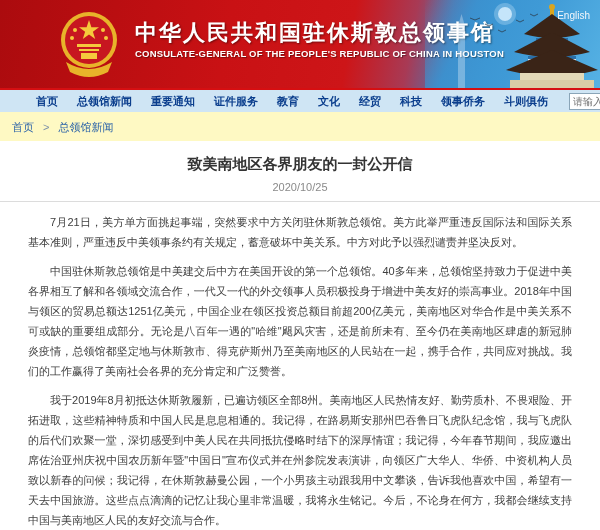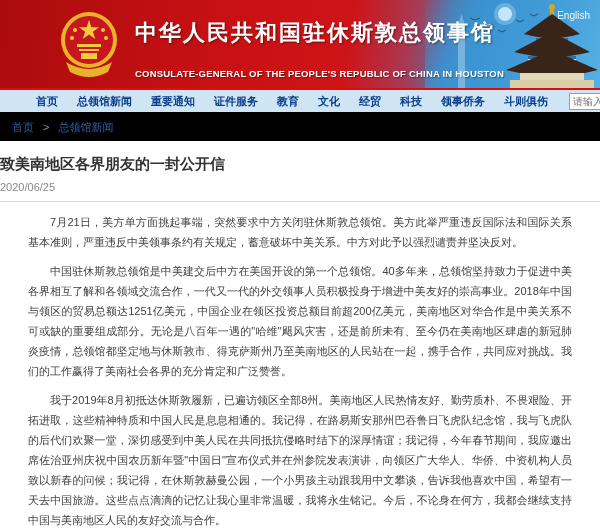--- a/index.html
+++ b/index.html
@@ -14,45 +14,45 @@
     overflow:hidden;
   }
   .banner .sky {
     position:absolute; right:0; top:0; width:175px; height:88px;
     background:linear-gradient(115deg, rgba(51,135,200,0) 0%, rgba(58,148,210,.9) 25%, #3f9ad6 55%, #56b2e4 100%);
   }
   .emblem { position:absolute; left:58px; top:6px; }
   .banner-titles { position:absolute; left:135px; top:18px; color:#fff; }
   .banner-title-cn { font-size:22px; font-weight:bold; letter-spacing:2px;
                      text-shadow:1px 1px 2px rgba(0,0,0,.45); }
-  .banner-title-en { font-size:9.5px; font-weight:bold; margin-top:20px; letter-spacing:.2px;
+  .banner-title-en { font-size:9.5px; font-weight:bold; margin-top:0; letter-spacing:.2px;
                      text-shadow:1px 1px 1px rgba(0,0,0,.4); }
   .english-link { position:absolute; right:10px; top:10px; color:#f2f6fb;
                   font-size:10px; cursor:pointer; }
   .temple { position:absolute; right:0; top:0; }
 
   
   .navbar {
     width:600px; height:24px; background:#cfe5f4;
     border-top:2px solid #d50f12;
     display:flex; align-items:center; padding-left:36px;
   }
   .nav-item { font-size:11px; font-weight:bold; color:#0b3e8d;
               margin-right:19px; cursor:pointer; white-space:nowrap; }
   .search-box { display:flex; align-items:center; margin-left:2px; }
   .search-input { width:88px; height:17px; font-size:10px; border:1px solid #8aa5b8;
                   padding:0 3px; color:#444; background:#fff; }
 
   
-  .breadcrumb { padding:8px 0 6px 12px; font-size:11px; color:#2a62a8; background:#000000; }
+  .breadcrumb { padding:8px 0 6px 12px; font-size:11px; color:#2a62a8; background:#fef9c3; }
   .breadcrumb .crumb { color:#2a62a8; cursor:pointer; }
   .breadcrumb .sep { color:#7b90a8; margin:0 6px; }
 
   
-  .article-head { padding-top:14px; }
+  .article-head { text-align:center; padding-top:14px; }
   .article-title { font-size:15px; font-weight:bold; color:#333; }
   .article-date { font-size:11px; color:#8a8a8a; margin-top:7px; }
   .divider { border-bottom:1px solid #dcdcdc; margin-top:8px; }
 
   .article-body { padding:10px 28px 0 28px; }
   .article-body p {
     font-size:11px; color:#404040; line-height:20px;
     text-indent:2em; text-align:justify; margin-bottom:9px;
   }
 </style>
@@ -124,21 +124,21 @@
 </div>
 
 <div class="breadcrumb">
   <span class="crumb">首页</span>
   <span class="sep">&gt;</span>
   <span class="crumb">总领馆新闻</span>
 </div>
 
 <div class="article-head">
   <div class="article-title">致美南地区各界朋友的一封公开信</div>
-  <div class="article-date">2020/06/25</div>
+  <div class="article-date">2020/10/25</div>
   <div class="divider"></div>
 </div>
 
 <div class="article-body">
   <p>7月21日，美方单方面挑起事端，突然要求中方关闭驻休斯敦总领馆。美方此举严重违反国际法和国际关系基本准则，严重违反中美领事条约有关规定，蓄意破坏中美关系。中方对此予以强烈谴责并坚决反对。</p>
   <p>中国驻休斯敦总领馆是中美建交后中方在美国开设的第一个总领馆。40多年来，总领馆坚持致力于促进中美各界相互了解和各领域交流合作，一代又一代的外交领事人员积极投身于增进中美友好的崇高事业。2018年中国与领区的贸易总额达1251亿美元，中国企业在领区投资总额目前超200亿美元，美南地区对华合作是中美关系不可或缺的重要组成部分。无论是八百年一遇的"哈维"飓风灾害，还是前所未有、至今仍在美南地区肆虐的新冠肺炎疫情，总领馆都坚定地与休斯敦市、得克萨斯州乃至美南地区的人民站在一起，携手合作，共同应对挑战。我们的工作赢得了美南社会各界的充分肯定和广泛赞誉。</p>
   <p>我于2019年8月初抵达休斯敦履新，已遍访领区全部8州。美南地区人民热情友好、勤劳质朴、不畏艰险、开拓进取，这些精神特质和中国人民是息息相通的。我记得，在路易斯安那州巴吞鲁日飞虎队纪念馆，我与飞虎队的后代们欢聚一堂，深切感受到中美人民在共同抵抗侵略时结下的深厚情谊；我记得，今年春节期间，我应邀出席佐治亚州庆祝中国农历新年暨"中国日"宣布仪式并在州参院发表演讲，向领区广大华人、华侨、中资机构人员致以新春的问候；我记得，在休斯敦赫曼公园，一个小男孩主动跟我用中文攀谈，告诉我他喜欢中国，希望有一天去中国旅游。这些点点滴滴的记忆让我心里非常温暖，我将永生铭记。今后，不论身在何方，我都会继续支持中国与美南地区人民的友好交流与合作。</p>
 
 </div>
 

